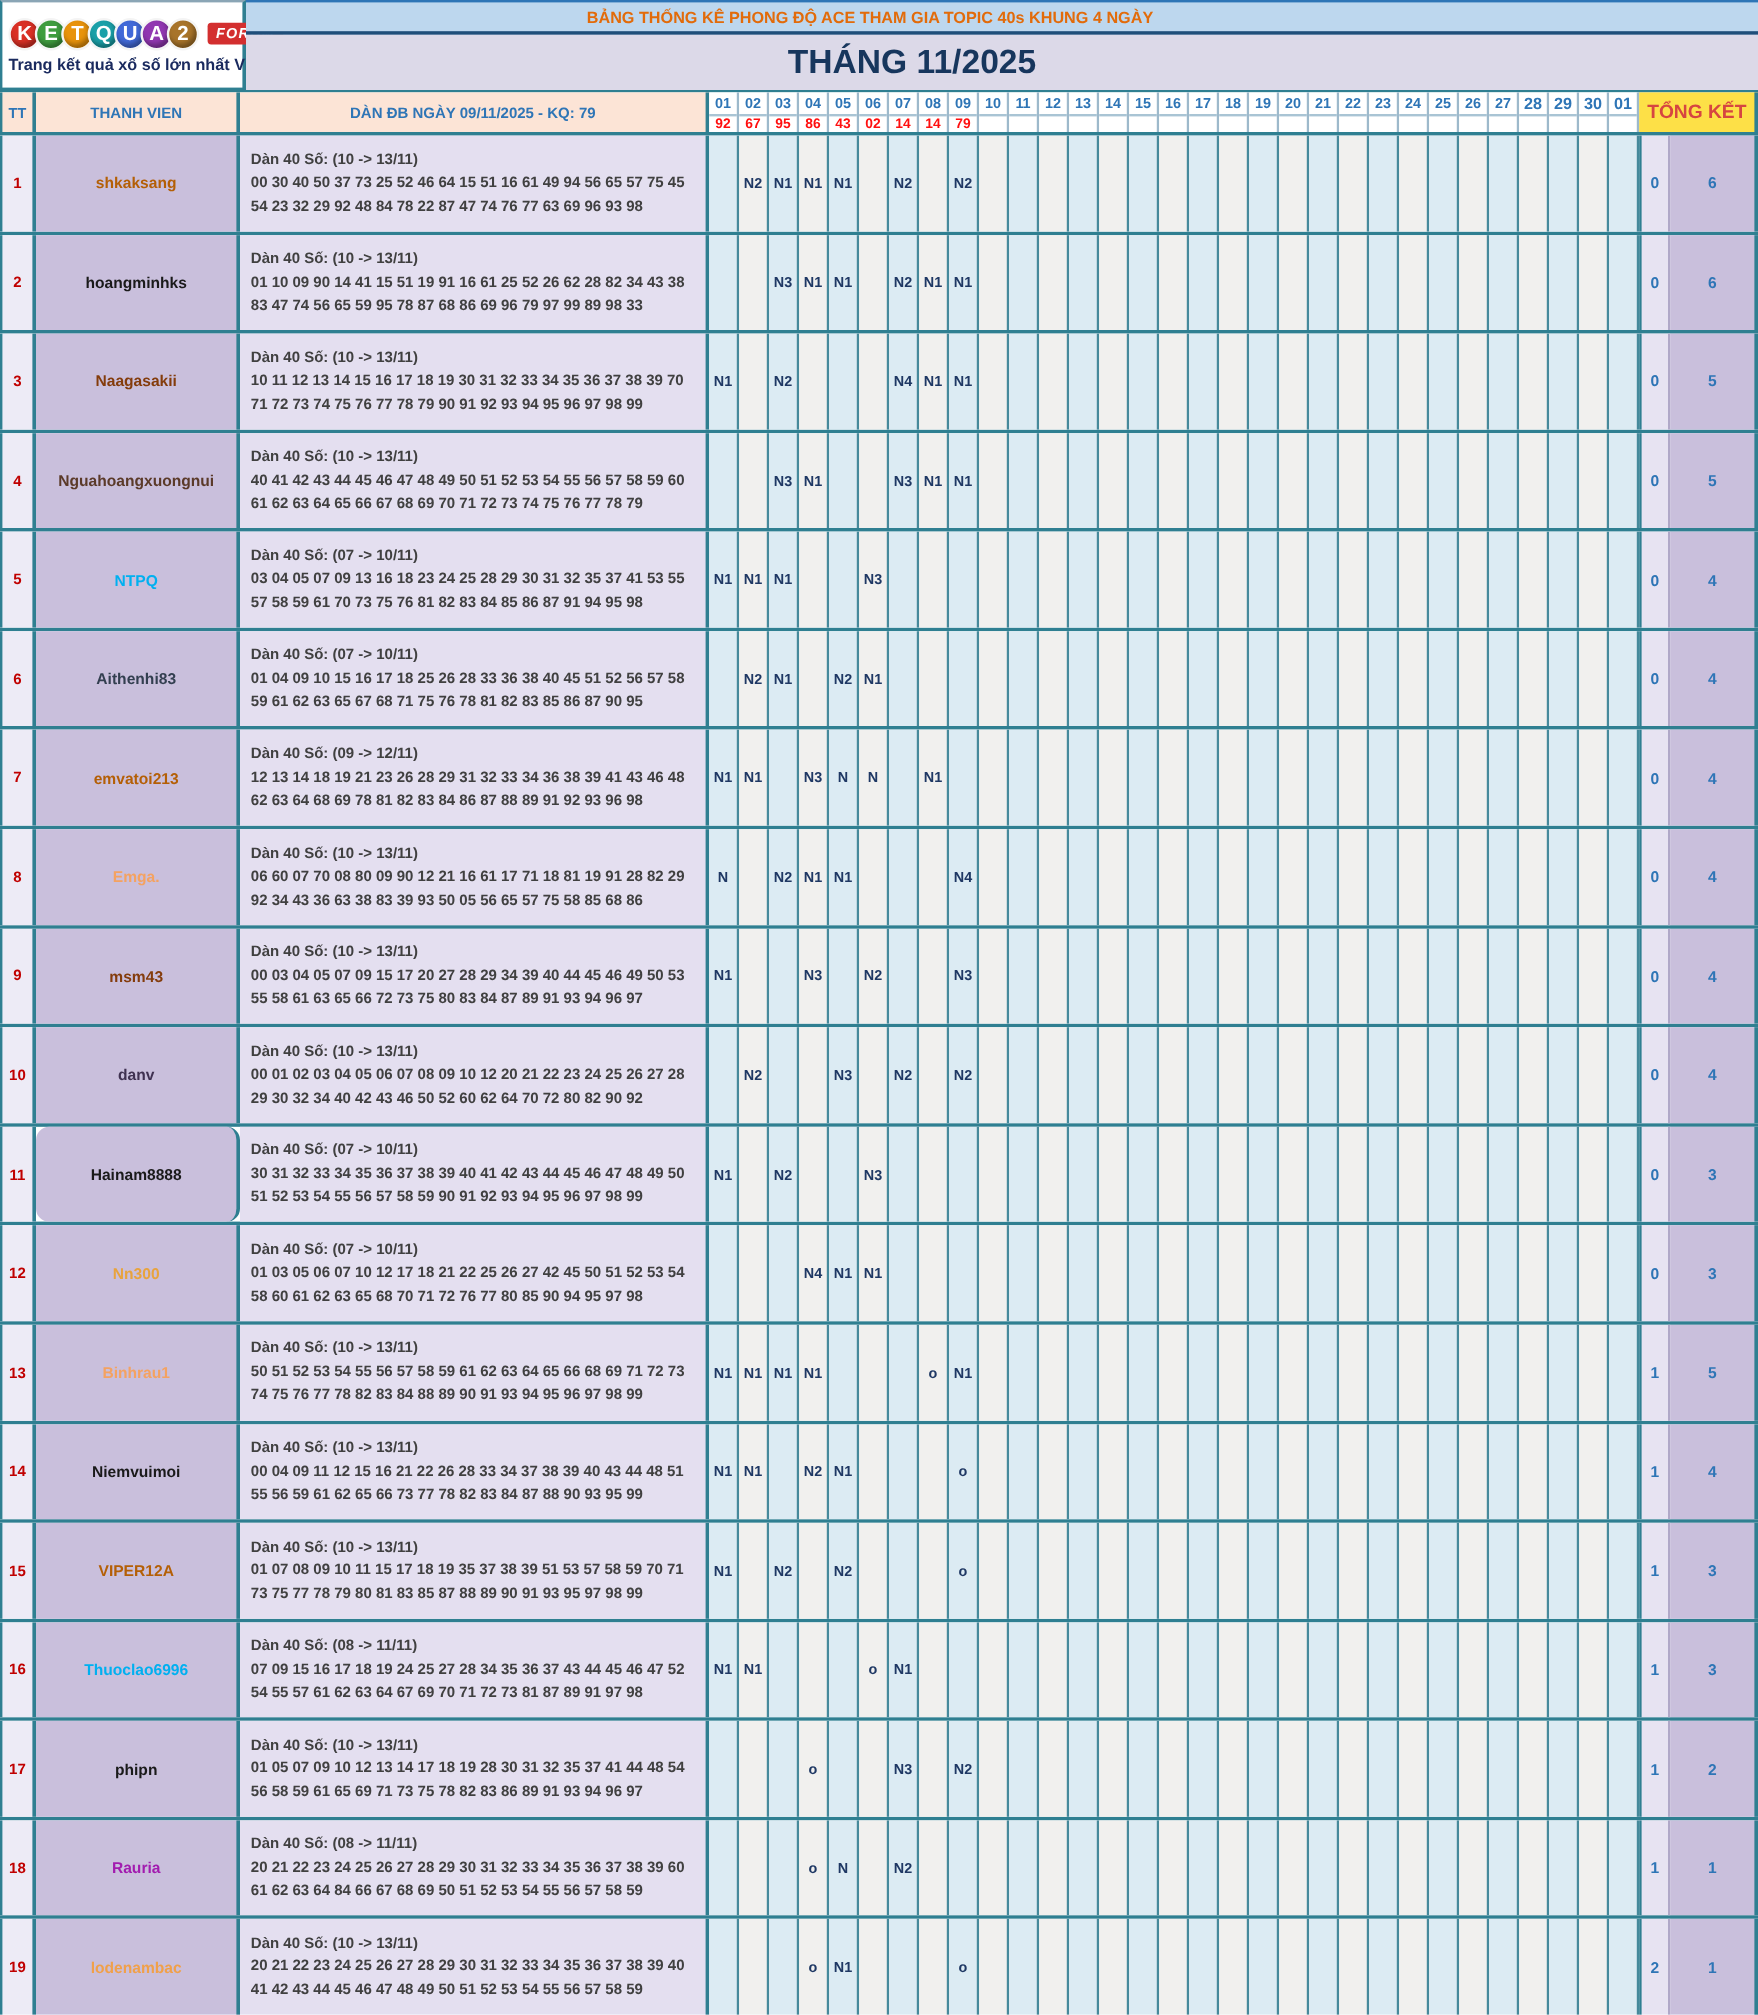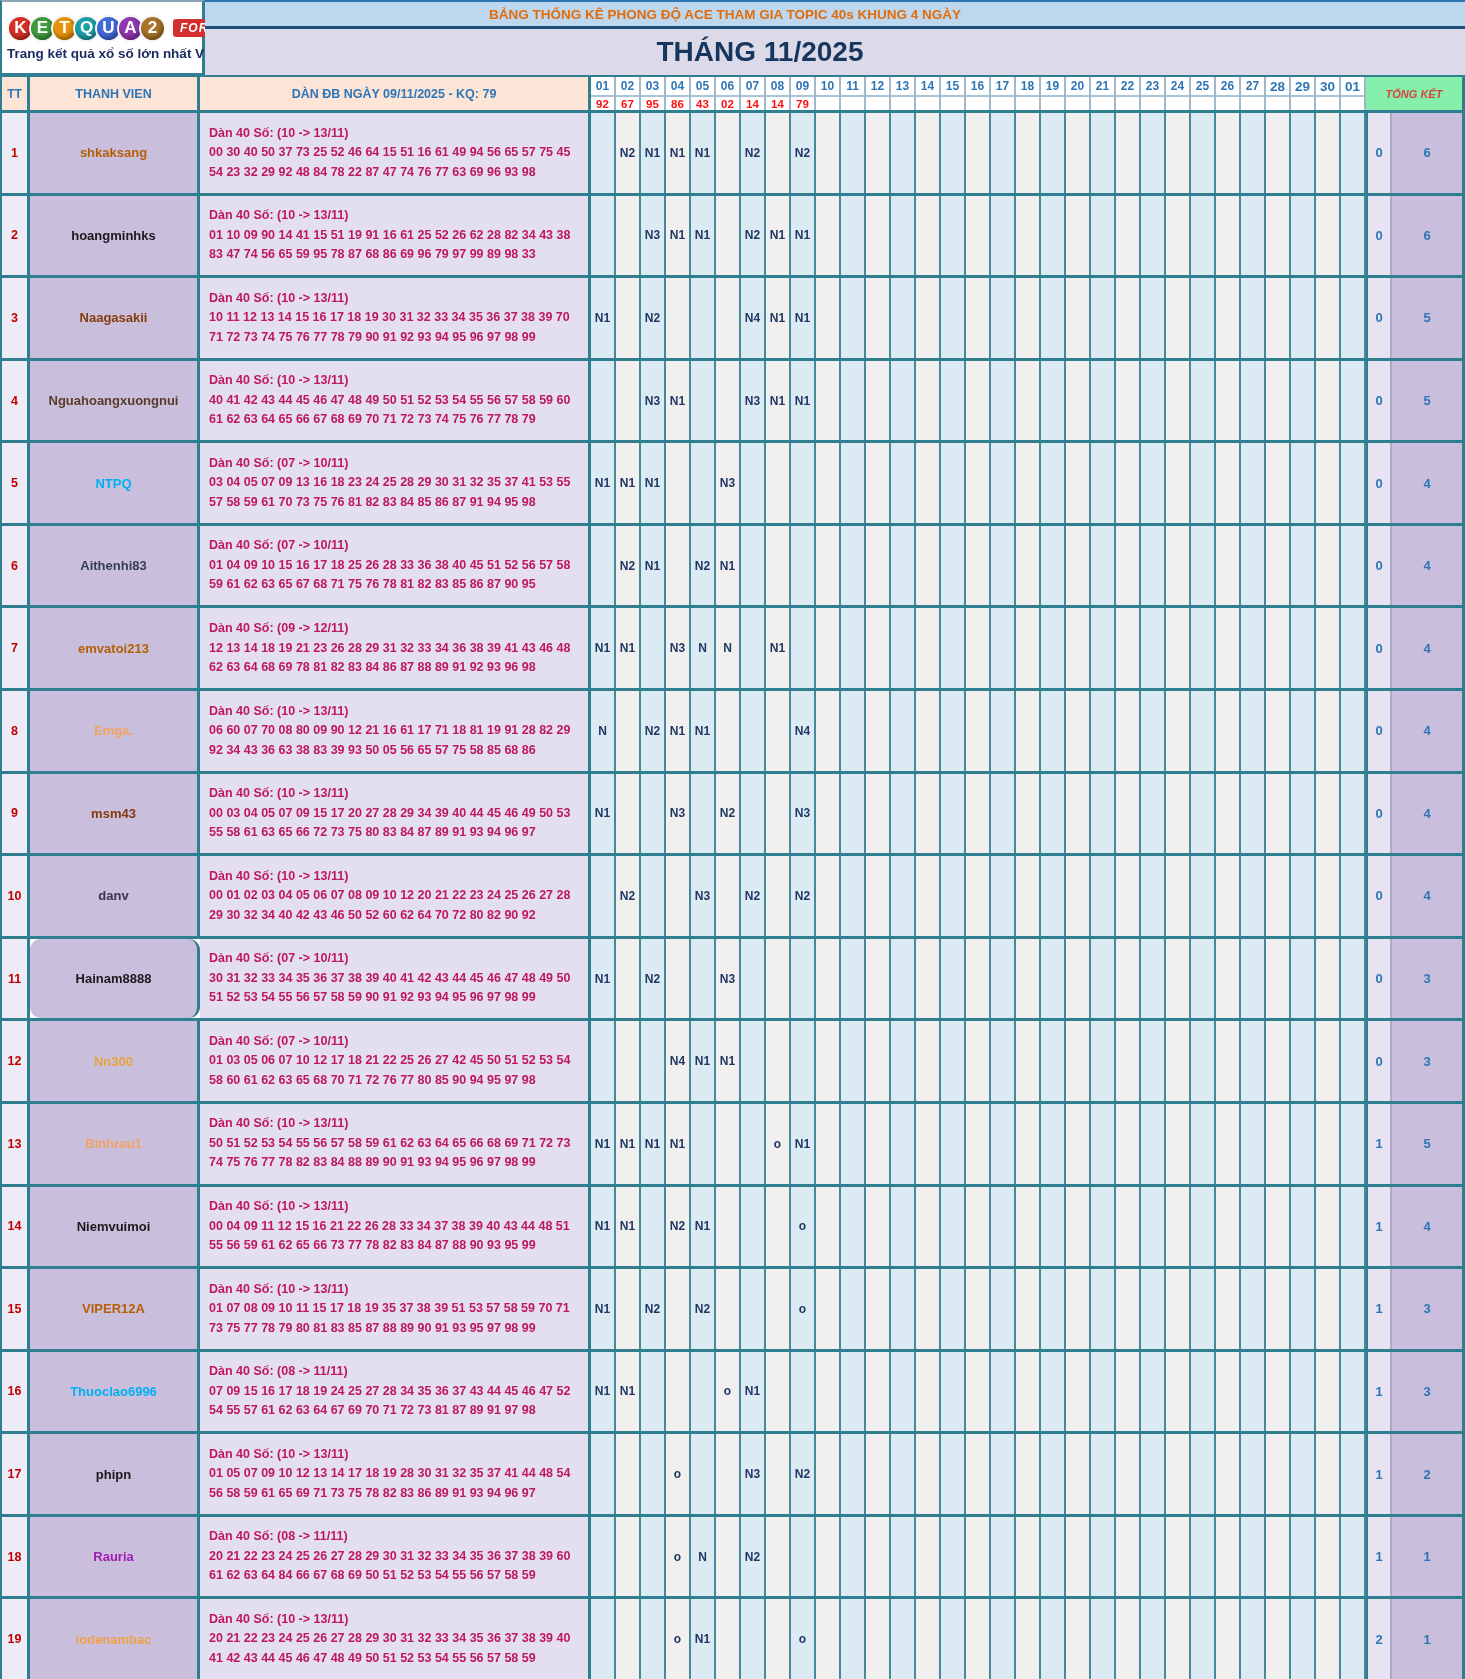--- a/index.html
+++ b/index.html
@@ -46,21 +46,21 @@
   .subheader {
     display:grid; grid-template-columns:30px 170px 391px 775px 99px;
     height:35px; border-top:2px solid #2f7f91;
   }
   .h-cell {
     background:#fce4d6; color:#2e75b6; font-weight:bold; font-size:12.5px;
     display:flex; align-items:center; justify-content:center; border-right:3px solid #2f7f91;
     white-space:nowrap;
   }
   .h-tt { border-left:2px solid #2f7f91; font-size:12px; }
-  .h-tk { background:#86efac; color:#d64541; font-size:11px; border-right:3px solid #2f7f91;font-style:italic; }
+  .h-tk { background:#fde047; color:#d64541; font-size:16px; border-right:3px solid #2f7f91; }
   .day-strip { display:grid; grid-template-columns:repeat(31,25px); border-right:1px solid #2f7f91; }
   .dh { display:flex; flex-direction:column; background:#fff; border-right:2px solid #9db9cb; }
   .dh-num {
     height:20px; display:flex; align-items:center; justify-content:center;
     color:#2e75b6; font-weight:bold; font-size:12px; border-bottom:2px solid #a9c4d4;
   }
   .dh-big .dh-num { font-size:13.5px; }
   .dh-kq {
     height:13px; display:flex; align-items:center; justify-content:center;
     color:#ff0f0f; font-weight:bold; font-size:11.5px;
@@ -73,21 +73,21 @@
     height:82.58px; border-top:3px solid #2f7f91;
   }
   .c { display:flex; align-items:center; justify-content:center; }
   .c-tt {
     background:#edebf6; color:#c00000; font-weight:bold; font-size:12.5px;
     border-left:2px solid #2f7f91; border-right:3px solid #2f7f91;
   }
   .c-name { background:#c9bfdc; font-weight:bold; font-size:13px; border-right:3px solid #2f7f91; text-align:center; }
   .c-dan {
     background:#e4dff0; flex-direction:column; align-items:flex-start; justify-content:center;
-    padding-left:9px; color:#be185d; font-weight:bold; font-size:12.5px; line-height:19.5px;
+    padding-left:9px; color:#404040; font-weight:bold; font-size:12.5px; line-height:19.5px;
     border-right:3px solid #2f7f91; white-space:nowrap;
   }
   .c-day { font-weight:bold; font-size:12px; color:#1f3864; border-right:2px solid #46899b; }
   .c-day.odd  { background:#dcebf3; }
   .c-day.even { background:#f1f0ee; }
   .c-tk1 { background:#e7e3f2; color:#2e75b6; font-weight:bold; font-size:13px; border-right:2px solid #b0a8c8; border-left:2px solid #2f7f91; }
   .c-tk2 { background:#c9bfdc; color:#2e75b6; font-weight:bold; font-size:13px; border-right:3px solid #2f7f91; }
 </style>
 </head>
 <body>

